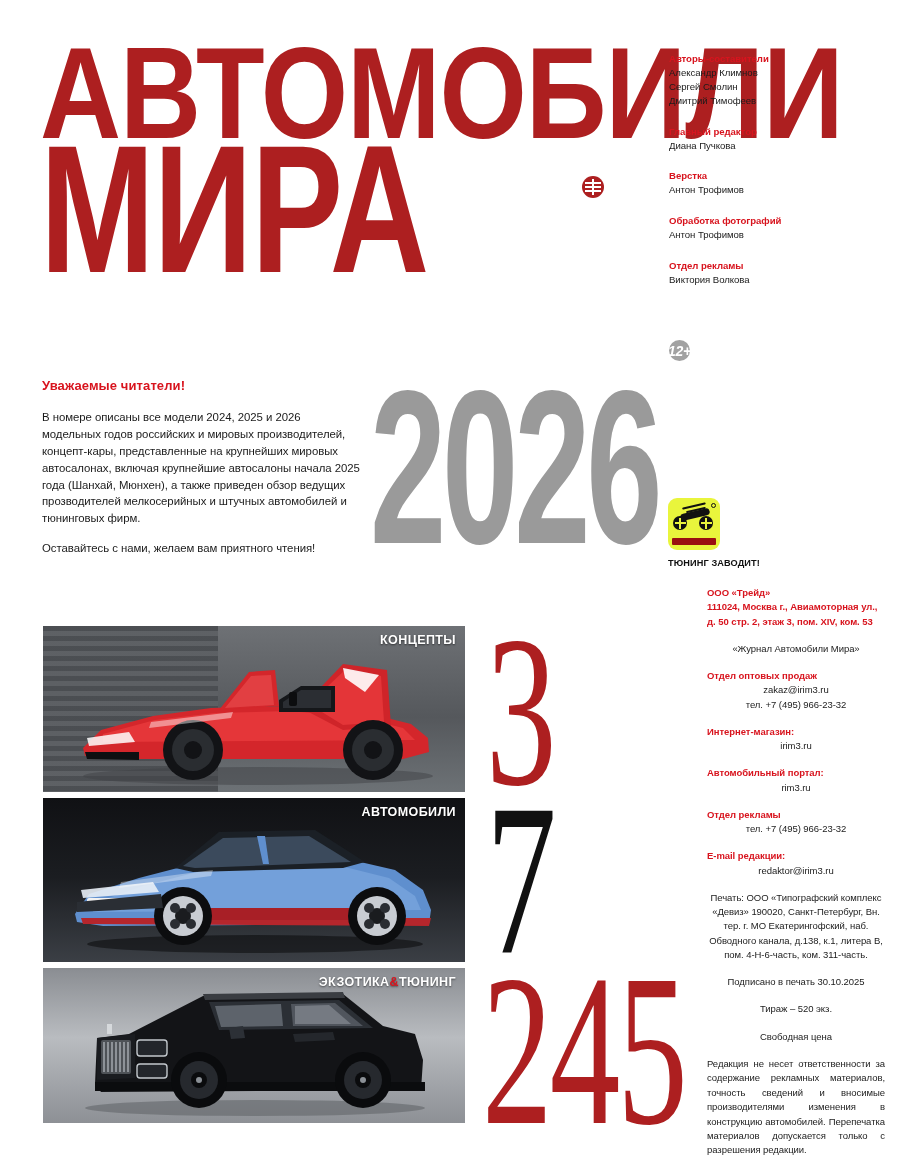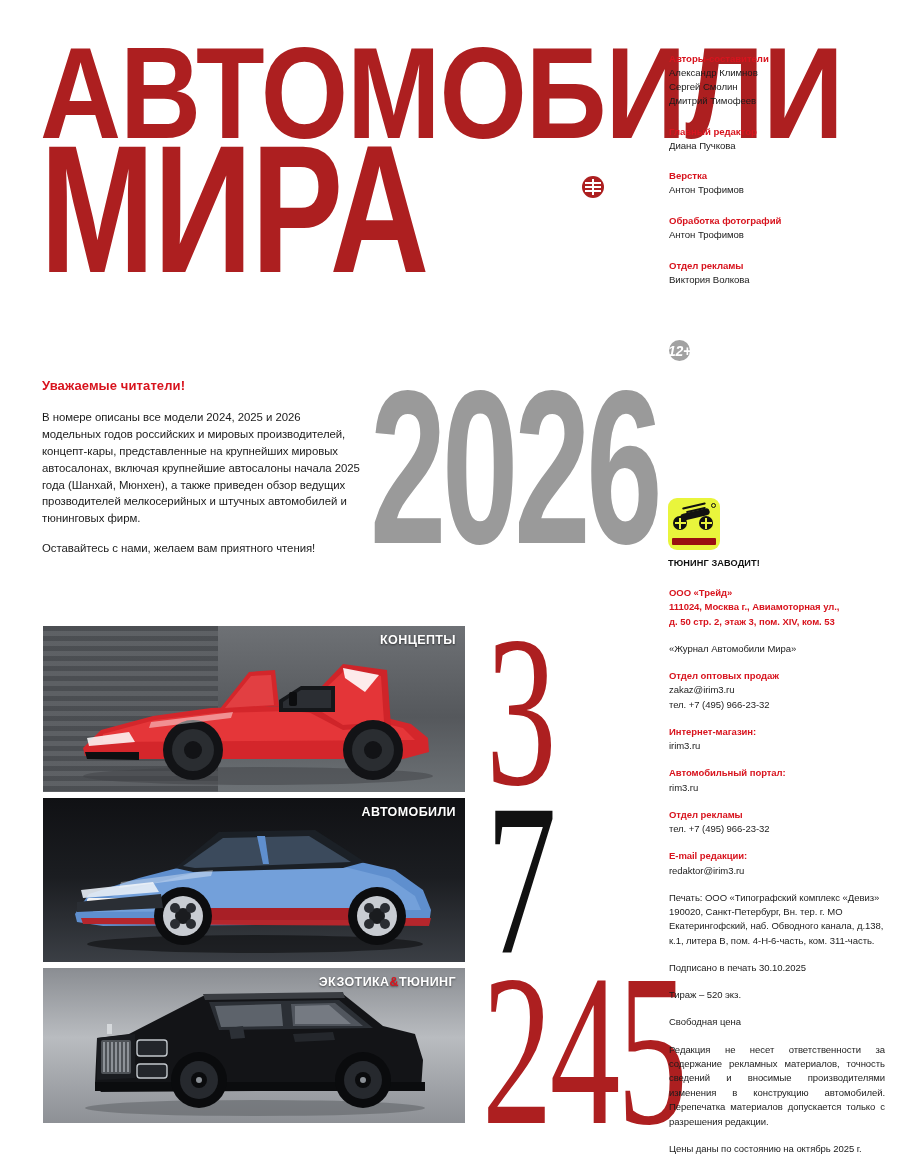--- a/index.html
+++ b/index.html
@@ -133,23 +133,23 @@
   .pl-r { position:absolute; right:4px; top:5px; width:5px; height:5px; border-radius:50%;
           border:1px solid #111; font-size:4px; color:#111; }
   .pl-word { position:absolute; left:4px; bottom:5px; width:44px; height:7px; background:#9a1010;
              border-radius:1px; }
   .pub-tag {
     position:absolute; left:668px; top:558px;
     font-size:9.2px; font-weight:700; color:#111; letter-spacing:.1px;
   }
 
   .rail2 { position:absolute; left:669px; top:586px; width:216px; }
-  .r2blk { margin-bottom:13px; }
+  .r2blk { margin-bottom:13px;margin-left:38px; }
   .r2-h { color:#d8141e; font-size:9.5px; font-weight:700; line-height:1.5; letter-spacing:-.05px; }
-  .r2-l { color:#1b1b1b; font-size:9.5px; line-height:1.5; letter-spacing:-.05px; }
+  .r2-l { color:#1b1b1b; font-size:9.5px; line-height:1.5; letter-spacing:-.05px;text-align:center; }
   .r2-j { color:#1b1b1b; font-size:9.5px; line-height:1.52; text-align:justify; letter-spacing:-.05px; }
 </style>
 </head>
 <body>
 
 <div class="page">
 
   <div class="masthead">
     <div class="mh-line l1">АВТОМОБИЛИ</div>
     <div class="mh-line l2">МИРА</div>

